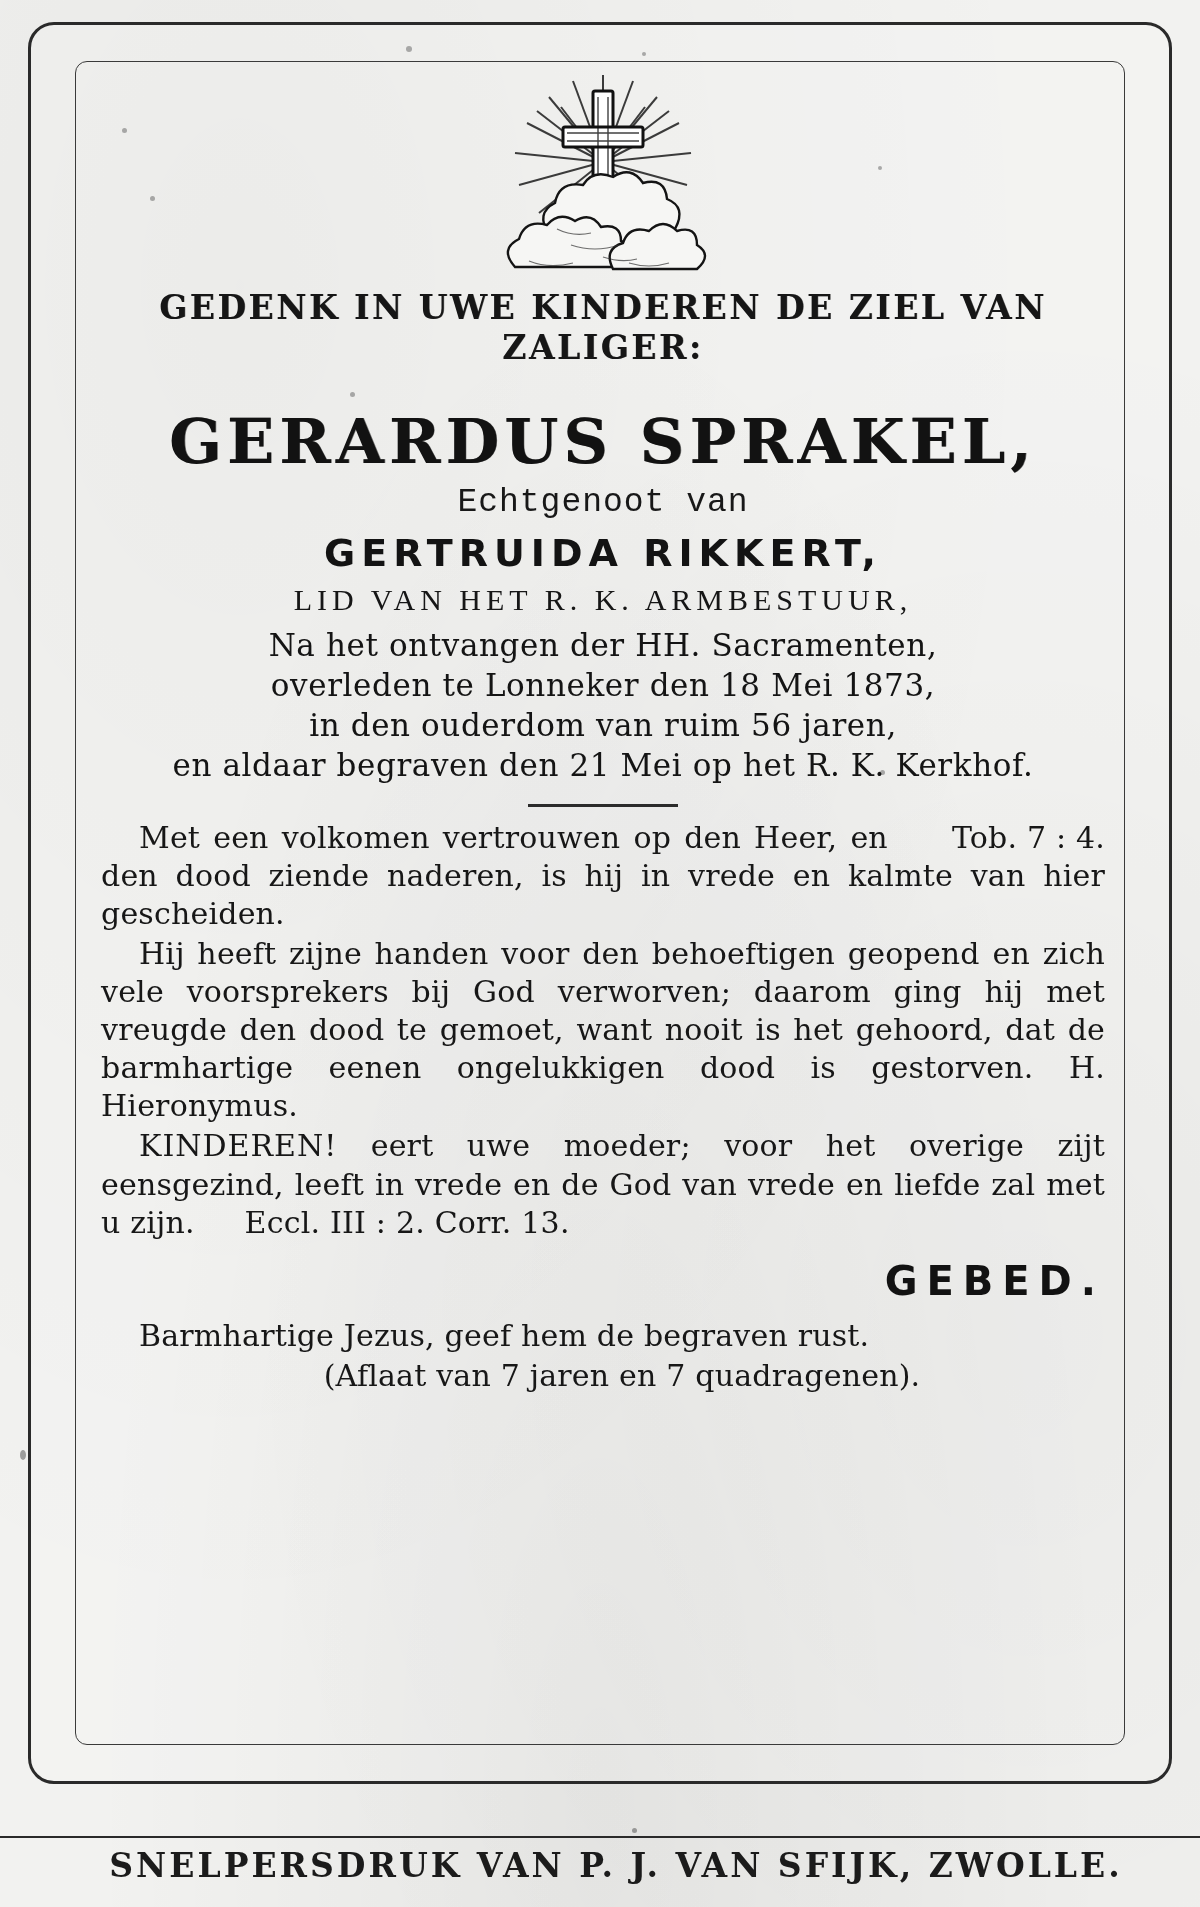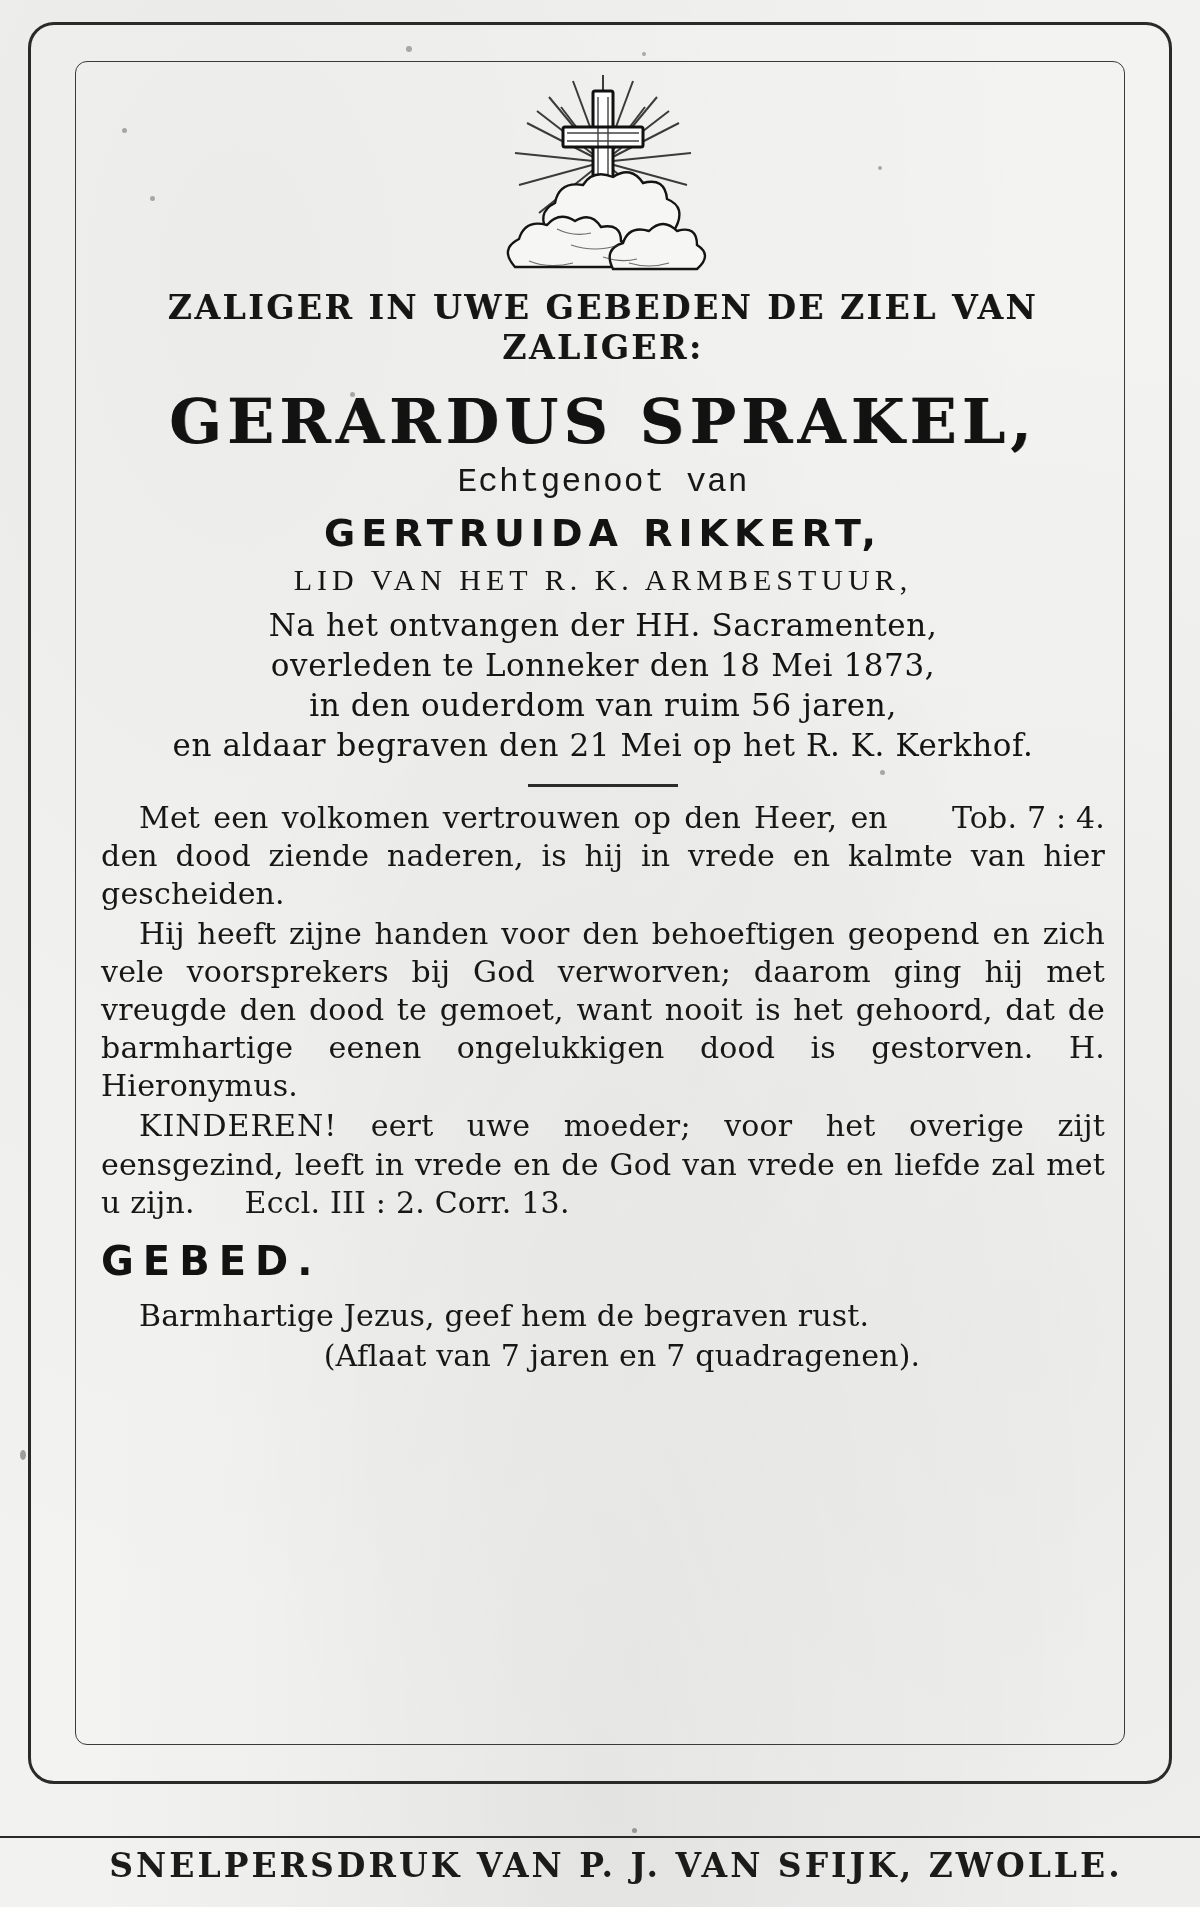--- a/index.html
+++ b/index.html
@@ -72,21 +72,21 @@
     line-height: 1.22;
     color: #161616;
     margin: 2px 0 0;
     text-shadow: 0.5px 0 0 rgba(0,0,0,0.45);
   }
   .name {
     font-family: "DejaVu Serif", serif;
     font-weight: bold;
     font-size: 62px;
     letter-spacing: 5px;
-    margin: 16px 0 4px;
+    margin: 36px 0 4px;
     color: #121212;
     text-shadow: 0.6px 0 0 rgba(0,0,0,0.5);
   }
   .echtgenoot {
     font-family: Liberation Mono, monospace;
     font-size: 33px;
     letter-spacing: 1px;
     margin: 6px 0 2px;
     color: #181818;
   }
@@ -143,21 +143,21 @@
     font-variant: small-caps;
     letter-spacing: 1px;
   }
   .clearfix::after { content: ""; display: table; clear: both; }
 
   .gebed {
     font-family: "DejaVu Sans", sans-serif;
     font-weight: bold;
     font-size: 40px;
     letter-spacing: 9px;
-    text-align: left;
+    text-align: right;
     margin: 14px 0 10px;
     color: #121212;
   }
   .center-line {
     text-align: center;
     text-indent: 0;
   }
 
   
   .footer-sep {
@@ -253,21 +253,21 @@
               <path d="M118 178 q24 8 48 0"></path>
               <path d="M76 194 q20 8 44 2"></path>
               <path d="M176 196 q20 6 40 0"></path>
               <path d="M150 190 q18 6 34 2"></path>
             </g>
           </g>
         </svg>
       </div>
 
       <div class="gedenk">
-        <div>ZALIGER IN UWE GEBEDEN DE ZIEL VAN</div>
+        <div>GEDENK IN UWE KINDEREN DE ZIEL VAN</div>
         <div>ZALIGER:</div>
       </div>
 
       <div class="name">GERARDUS SPRAKEL,</div>
 
       <div class="echtgenoot">Echtgenoot van</div>
 
       <div class="spouse">GERTRUIDA RIKKERT,</div>
 
       <div class="armbestuur">LID VAN HET R. K. ARMBESTUUR,</div>

